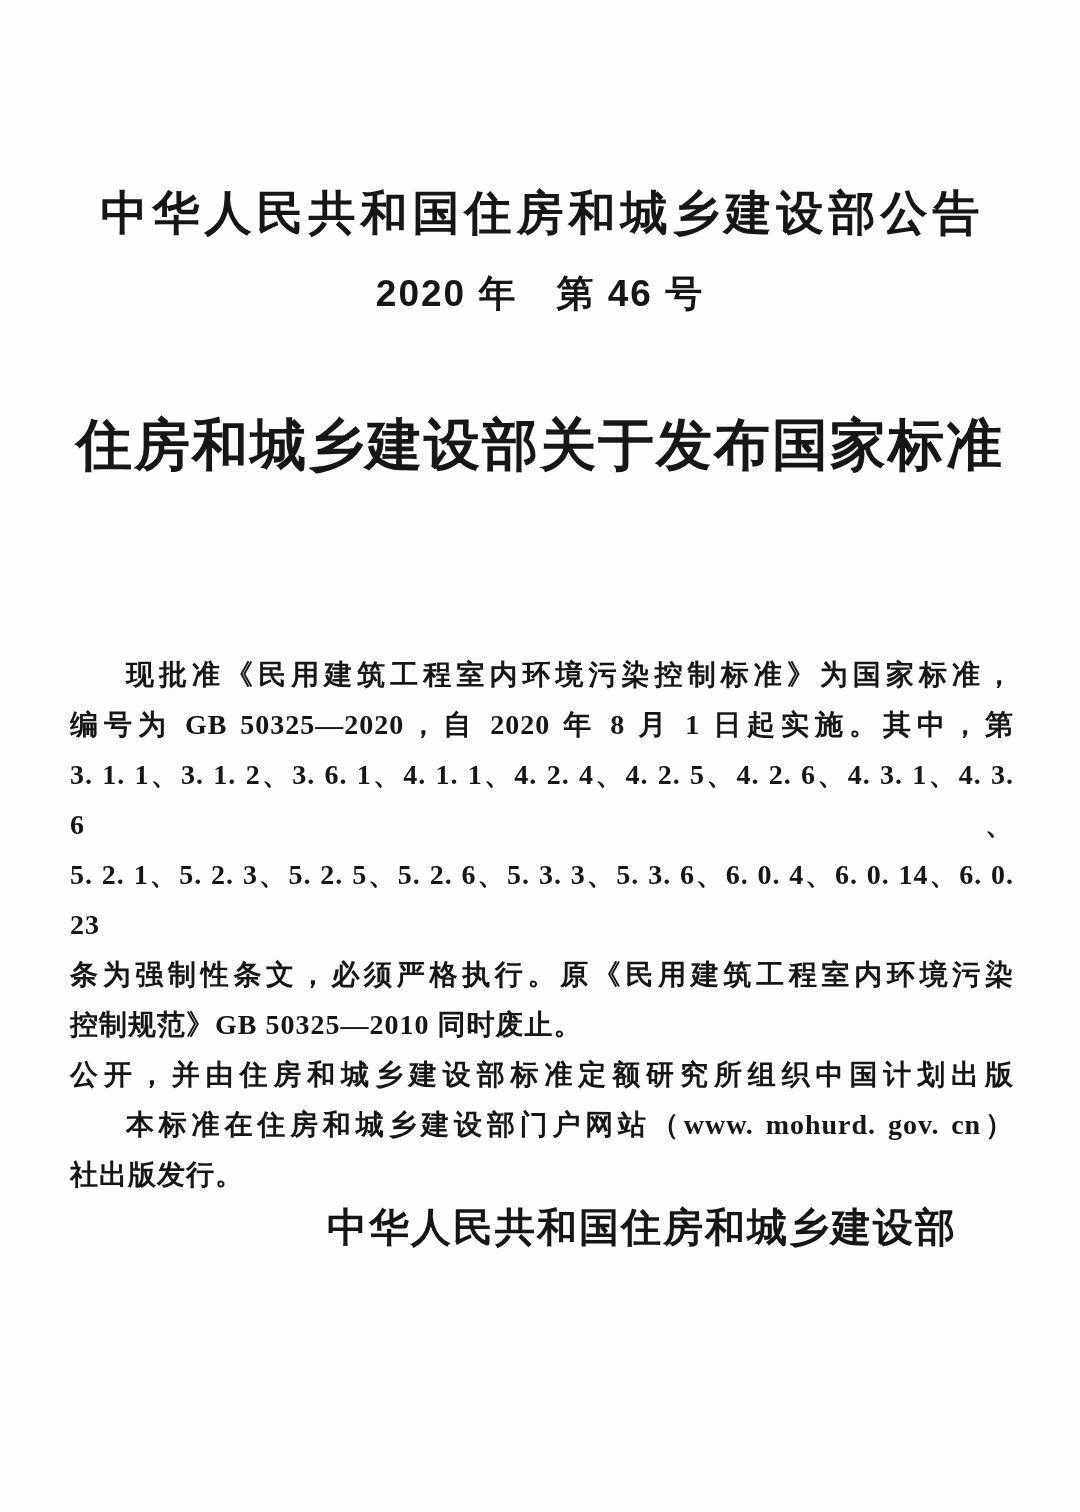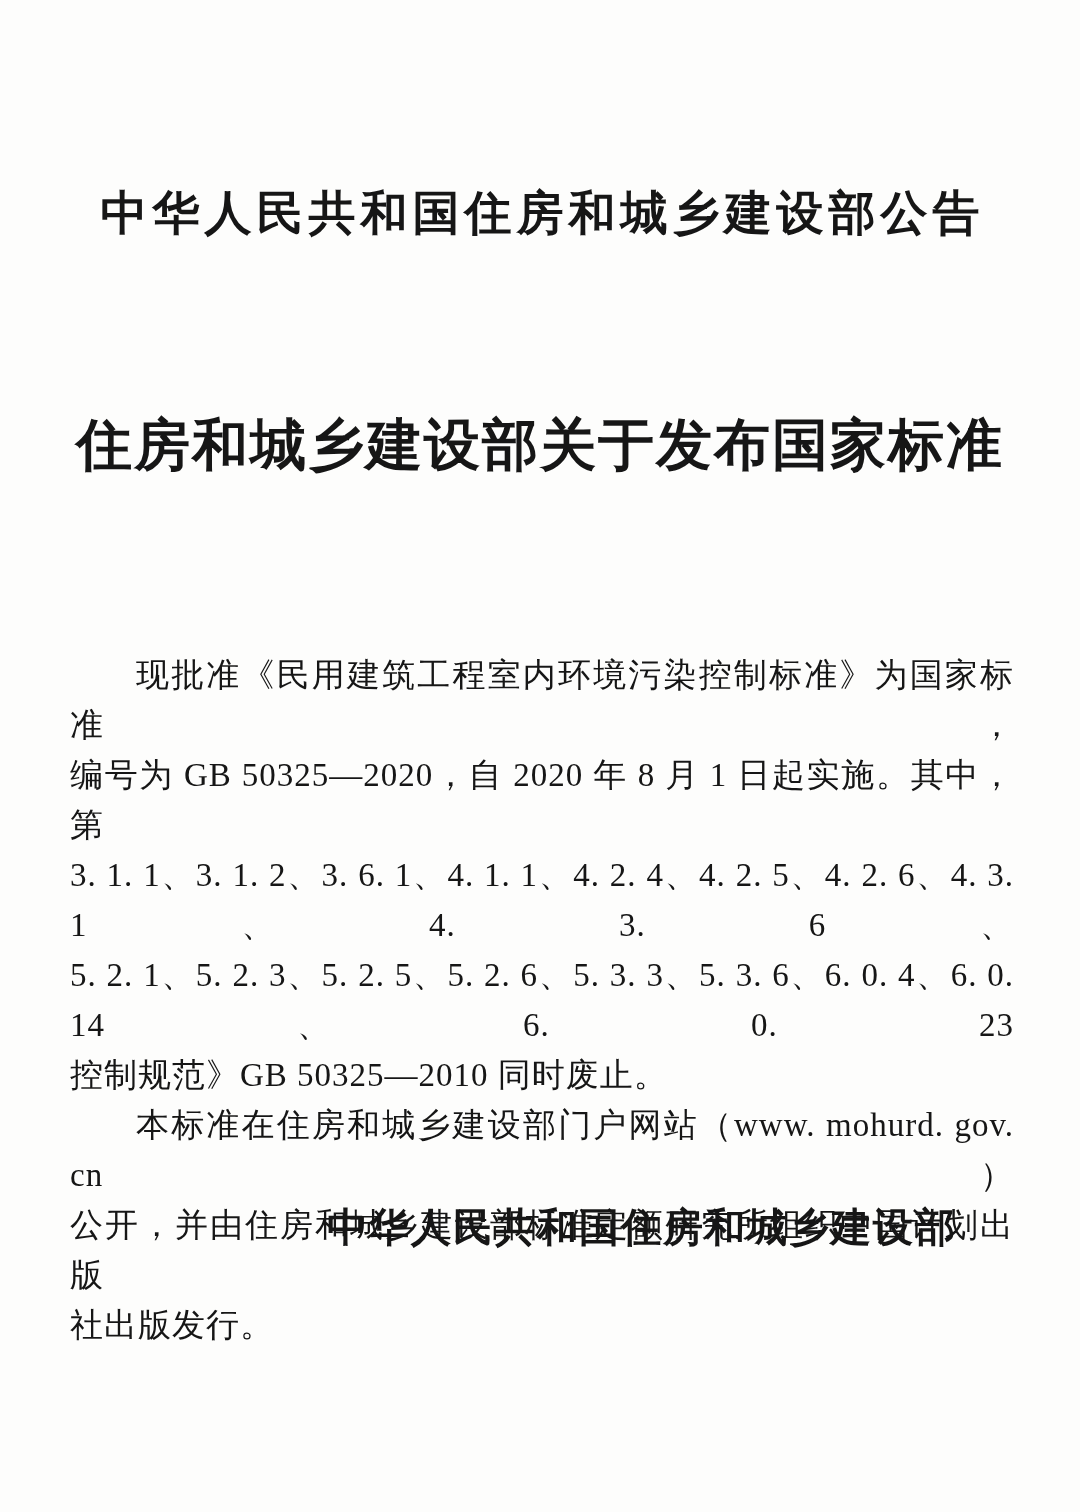--- a/index.html
+++ b/index.html
@@ -57,23 +57,23 @@
     line-height: 62px;
     letter-spacing: 2px;
   }
   .subject p { margin: 0; white-space: nowrap; }
   
   .body-block {
     position: absolute;
     top: 650px;
     left: 70px;
     right: 66px;
-    font-size: 33px;
+    font-size: 28px;
     line-height: 50px;
-    font-weight: 400;
+    font-weight: 700;
   }
   .line {
     margin: 0;
     text-align: justify;
     text-align-last: justify;
     letter-spacing: 1px;
   }
   .line.indent { text-indent: 2em; }
   .line.para-last { text-align-last: left; }
   
@@ -90,33 +90,35 @@
   }
   .sign-block p { margin: 0; white-space: nowrap; }
 </style>
 </head>
 <body>
 
 <div class="page">
 
   <h1 class="doc-title">中华人民共和国住房和城乡建设部公告</h1>
 
+  <div class="issue-line">2020 年　第 46 号</div>
 
   <div class="subject">
     <p>住房和城乡建设部关于发布国家标准</p>
   </div>
 
   <div class="body-block">
     <p class="line indent">现批准《民用建筑工程室内环境污染控制标准》为国家标准，</p>
     <p class="line">编号为 GB 50325—2020，自 2020 年 8 月 1 日起实施。其中，第</p>
     <p class="line">3. 1. 1、3. 1. 2、3. 6. 1、4. 1. 1、4. 2. 4、4. 2. 5、4. 2. 6、4. 3. 1、4. 3. 6、</p>
     <p class="line">5. 2. 1、5. 2. 3、5. 2. 5、5. 2. 6、5. 3. 3、5. 3. 6、6. 0. 4、6. 0. 14、6. 0. 23</p>
+    <p class="line">条为强制性条文，必须严格执行。原《民用建筑工程室内环境污染</p>
     <p class="line para-last">控制规范》GB 50325—2010 同时废止。</p>
+    <p class="line">公开，并由住房和城乡建设部标准定额研究所组织中国计划出版</p>
     <p class="line indent">本标准在住房和城乡建设部门户网站（www. mohurd. gov. cn）</p>
-    <p class="line">公开，并由住房和城乡建设部标准定额研究所组织中国计划出版</p>
     <p class="line para-last">社出版发行。</p>
   </div>
 
   <div class="sign-block">
     <p>中华人民共和国住房和城乡建设部</p>
   </div>
 
 </div>
 
 </body></html>

